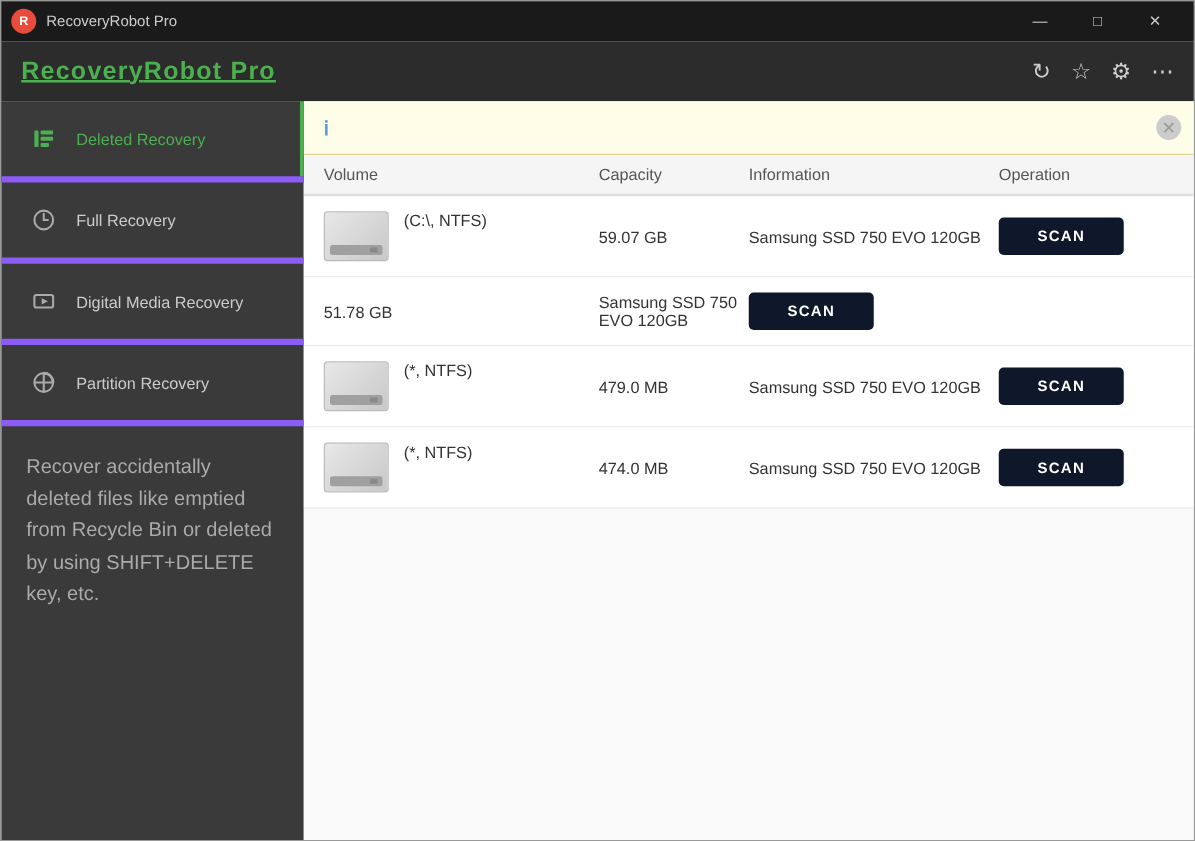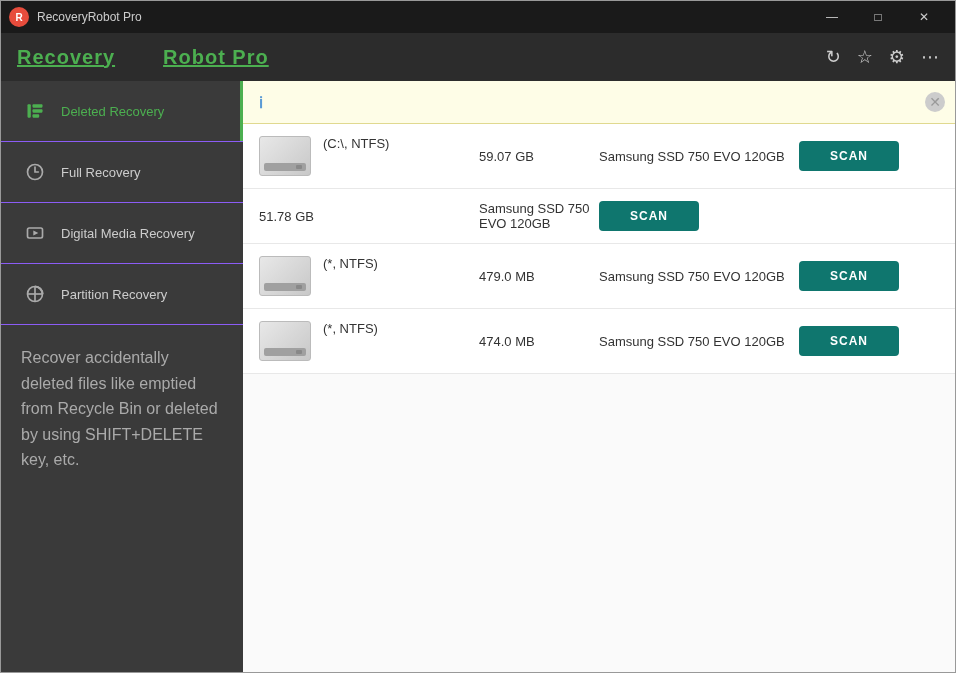--- a/index.html
+++ b/index.html
@@ -83,21 +83,21 @@
       flex-direction: column;
       flex-shrink: 0;
     }
     .sidebar-item {
       display: flex;
       align-items: center;
       padding: 16px 20px;
       cursor: pointer;
       color: #ccc;
       font-size: 13px;
-      border-bottom: 1px solid #8b5cf6;
+      border-bottom: 5px solid #8b5cf6;
       position: relative;
     }
     .sidebar-item.active {
       color: #4caf50;
       background: #3a3a3a;
     }
     .sidebar-item.active::after {
       content: '';
       position: absolute;
       right: 0; top: 0; bottom: 0;
@@ -224,21 +224,21 @@
     }
     .capacity-cell {
       font-size: 13px;
       color: #333;
     }
     .info-cell {
       font-size: 13px;
       color: #333;
     }
     .scan-btn {
-      background: #0f766e;
+      background: #0f172a;
       color: white;
       border: none;
       border-radius: 4px;
       padding: 8px 20px;
       font-size: 12px;
       font-weight: 700;
       letter-spacing: 1px;
       cursor: pointer;
       width: 100px;
     }
@@ -256,21 +256,21 @@
     <span class="title-bar-title">RecoveryRobot Pro</span>
     <div class="title-bar-controls">
       <button class="title-bar-btn">—</button>
       <button class="title-bar-btn">□</button>
       <button class="title-bar-btn close">✕</button>
     </div>
   </div>
 
   <div class="toolbar">
     <div class="toolbar-brand">
-      <span>Recovery</span><span style="color:#4caf50; font-weight:600;margin-left:48px;">Robot Pro</span>
+      <span>Recovery</span><span style="color:#4caf50; font-weight:600;">Robot Pro</span>
     </div>
     <div class="toolbar-icons">
       <span class="toolbar-icon">↻</span>
       <span class="toolbar-icon">☆</span>
       <span class="toolbar-icon">⚙</span>
       <span class="toolbar-icon">⋯</span>
     </div>
   </div>
 
   <div class="main-layout">
@@ -328,20 +328,26 @@
 
     <div class="content">
 
       <div class="info-bar">
         <span class="info-icon">ℹ</span>
         <div class="info-close">✕</div>
       </div>
 
       <div class="drive-table">
 
+        <div class="table-header">
+          <div class="th">Volume</div>
+          <div class="th">Capacity</div>
+          <div class="th">Information</div>
+          <div class="th">Operation</div>
+        </div>
 
         <div class="table-row">
           <div class="drive-cell">
             <div class="drive-icon"></div>
             <span class="drive-name">(C:\, NTFS)</span>
           </div>
           <div class="capacity-cell">59.07 GB</div>
           <div class="info-cell">Samsung SSD 750 EVO 120GB</div>
           <button class="scan-btn">SCAN</button>
         </div>

